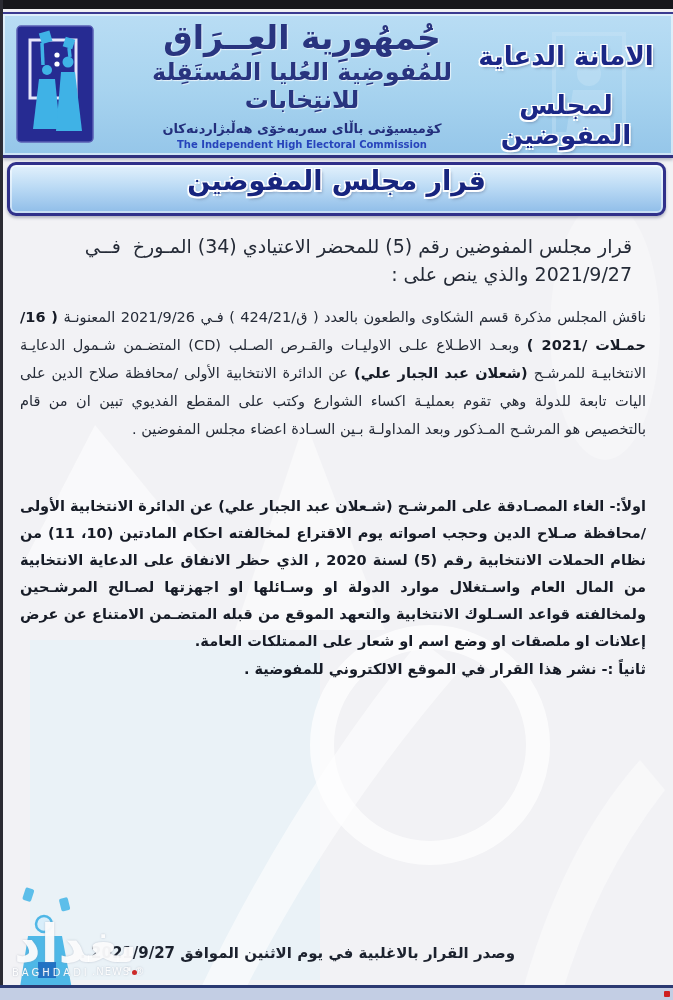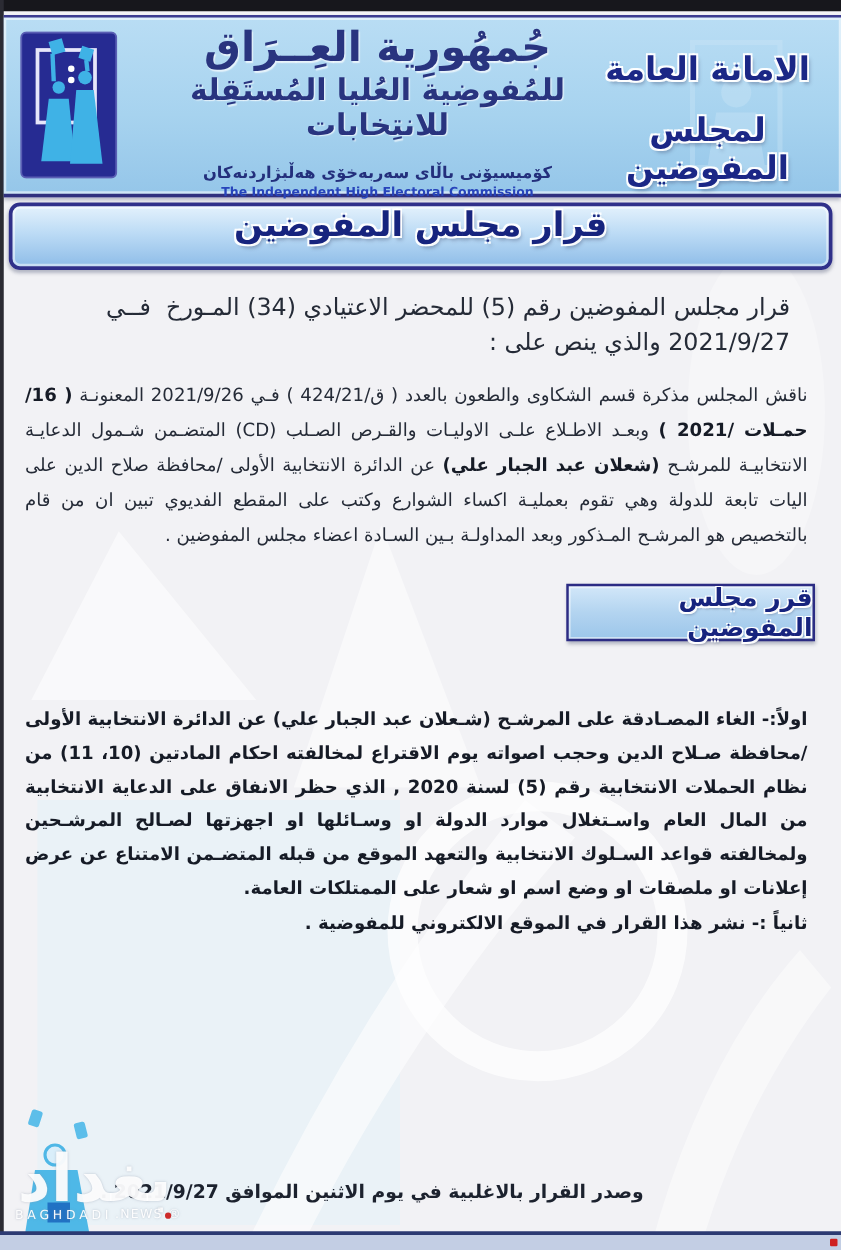--- a/index.html
+++ b/index.html
@@ -22,21 +22,21 @@
   .header-band{
     position:absolute;left:3px;right:0;top:12px;height:141px;
     background:linear-gradient(180deg,#b9ddf4 0%,#a7d3ef 55%,#95c6e9 100%);
     border-top:2px solid #3b3b90;border-bottom:3px solid #30307e;
     box-shadow:inset 0 0 0 2px rgba(255,255,255,.55), 0 2px 3px rgba(60,70,100,.35);
   }
   .logo{position:absolute;left:13px;top:11px;}
   .center-block{position:absolute;left:140px;right:212px;top:4px;text-align:center;direction:rtl;color:#29347f;}
   .republic{font-size:33px;font-weight:bold;letter-spacing:1px;text-shadow:1px 1px 1px rgba(255,255,255,.7);}
   .comm-ar{font-size:24px;font-weight:bold;margin-top:1px;text-shadow:1px 1px 1px rgba(255,255,255,.7);}
-  .comm-ku{font-size:13px;font-weight:bold;margin-top:17px;color:#232f7c;}
+  .comm-ku{font-size:13px;font-weight:bold;margin-top:7px;color:#232f7c;}
   .comm-en{font-size:10px;font-weight:bold;margin-top:3px;color:#2744bb;direction:ltr;}
   .secretariat{
     position:absolute;right:6px;top:14px;width:202px;height:112px;text-align:center;direction:rtl;
   }
   .secretariat .wm{position:absolute;right:18px;top:0;opacity:.35;}
   .secretariat .l1,.secretariat .l2{
     position:relative;font-size:26px;font-weight:bold;color:#1b2786;
     text-shadow:-1.5px -1.5px 0 rgba(255,255,255,.95),1.5px -1.5px 0 rgba(255,255,255,.95),
       -1.5px 1.5px 0 rgba(255,255,255,.95),1.5px 1.5px 0 rgba(255,255,255,.95),2px 3px 3px rgba(80,95,130,.45);
   }
@@ -139,37 +139,34 @@
       <div class="comm-ku">كۆميسيۆنى باڵاى سەربەخۆى ھەڵبژاردنەكان</div>
       <div class="comm-en">The Independent High Electoral Commission</div>
     </div>
 
     <div class="secretariat">
       <svg class="wm" width="120" height="112" viewBox="0 0 120 112">
         <rect x="25" y="6" width="70" height="100" fill="none" stroke="#cfe8f8" stroke-width="4"></rect>
         <circle cx="60" cy="46" r="12" fill="#cfe8f8"></circle>
         <path d="M44 62 L76 62 L84 112 L36 112 Z" fill="#cfe8f8"></path>
       </svg>
-      <div class="l1">الامانة العامة</div>
+      <div class="l1">الامانة الدعاية</div>
       <div class="l2">لمجلس المفوضين</div>
     </div>
   </div>
 
   <div class="title-bar">
     <span>قرار مجلس المفوضين</span>
   </div>
 
   <div class="body-flow">
     <p class="intro">قرار مجلس المفوضين رقم (5) للمحضر الاعتيادي (34) المـورخ  فــي   2021/9/27 والذي ينص على :</p>
 
     <p class="para"><span>ناقش المجلس مذكرة قسم الشكاوى والطعون بالعدد ( ق/424/21 ) فـي 2021/9/26 المعنونـة </span><span class="b">( 16/ حمـلات /2021 )</span><span> وبعـد الاطـلاع علـى الاوليـات والقـرص الصـلب (CD) المتضـمن شـمول الدعايـة الانتخابيـة للمرشـح </span><span class="b">(شعلان عبد الجبار علي)</span><span> عن الدائرة الانتخابية الأولى /محافظة صلاح الدين على اليات تابعة للدولة وهي تقوم بعمليـة اكساء الشوارع وكتب على المقطع الفديوي تبين ان من قام بالتخصيص هو المرشـح المـذكور وبعد المداولـة بـين السـادة اعضاء مجلس المفوضين .</span></p>
 
-    <div class="decision-box">
-      <span>قرر مجلس المفوضين</span>
-    </div>
 
     <p class="para bold clause1">اولاً:- الغاء المصـادقة على المرشـح (شـعلان عبد الجبار علي) عن الدائرة الانتخابية الأولى /محافظة صـلاح الدين وحجب اصواته يوم الاقتراع لمخالفته احكام المادتين (10، 11) من نظام الحملات الانتخابية  رقم (5) لسنة 2020 , الذي حظر الانفاق على الدعاية الانتخابية من المال العام واسـتغلال موارد الدولة او وسـائلها او اجهزتها لصـالح المرشـحين ولمخالفته قواعد السـلوك الانتخابية والتعهد الموقع من قبله المتضـمن الامتناع عن عرض إعلانات او ملصقات او وضع اسم او شعار على الممتلكات العامة.</p>
     <p class="para bold clause2">ثانياً :- نشر هذا القرار في الموقع الالكتروني للمفوضية .</p>
   </div>
 
   <div class="footer-line">وصدر القرار بالاغلبية في يوم الاثنين الموافق 2021/9/27 .</div>
 
   <div class="news-watermark">
     <svg width="240" height="134" viewBox="0 0 240 134">
       <rect x="24" y="22" width="9" height="13" rx="2" fill="#4db8e8" transform="rotate(18 28 28)" opacity="0.9"></rect>

